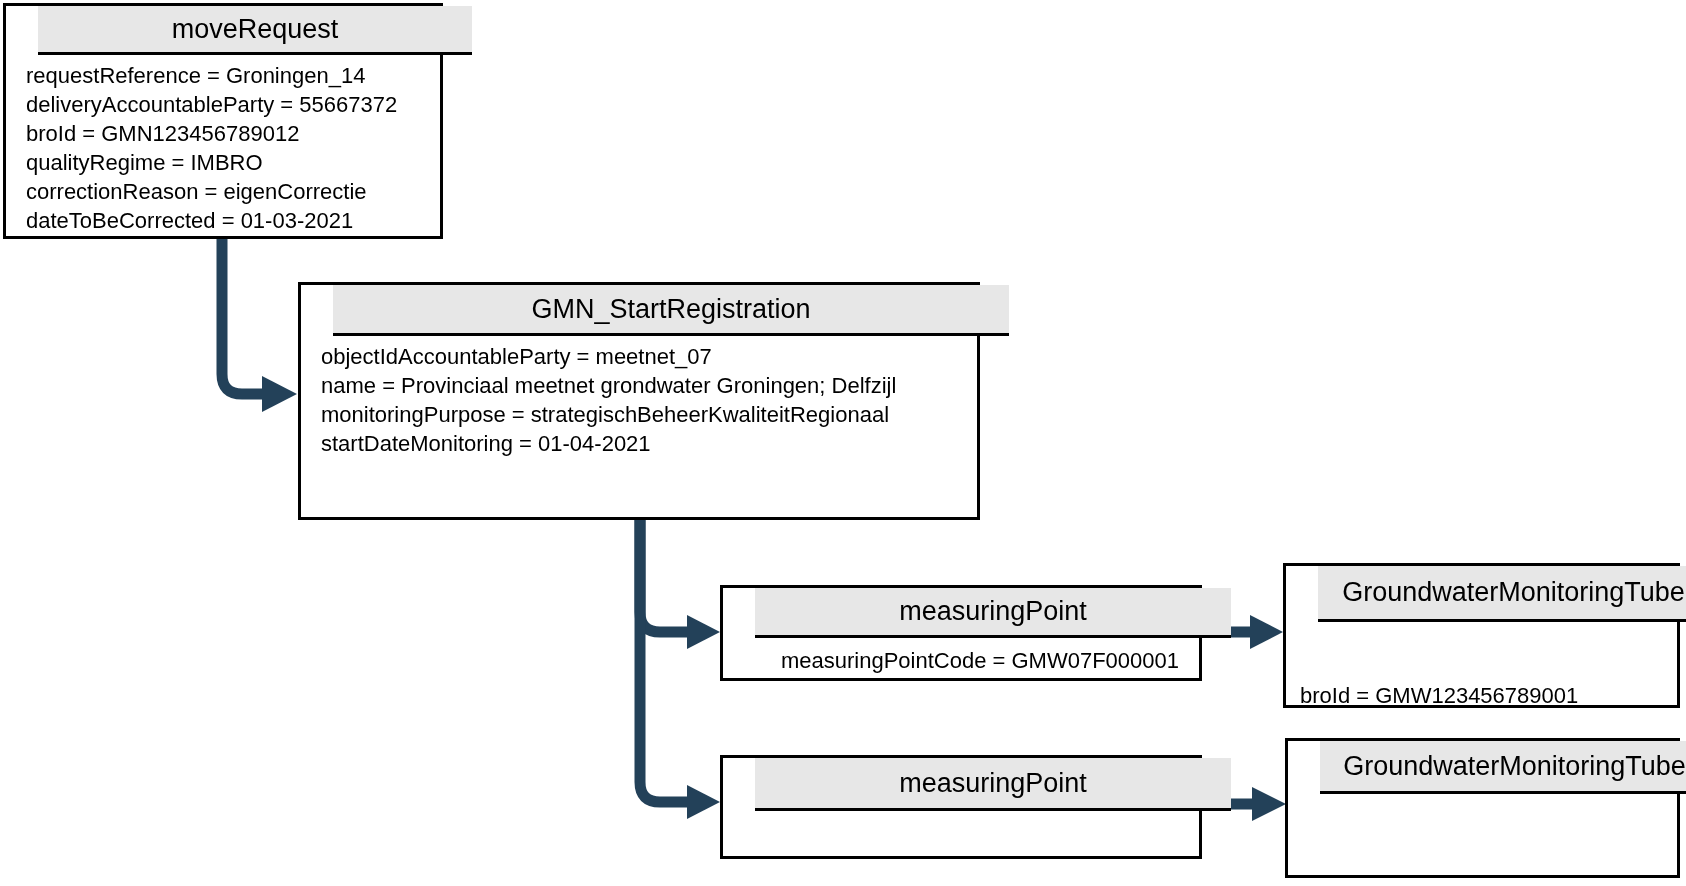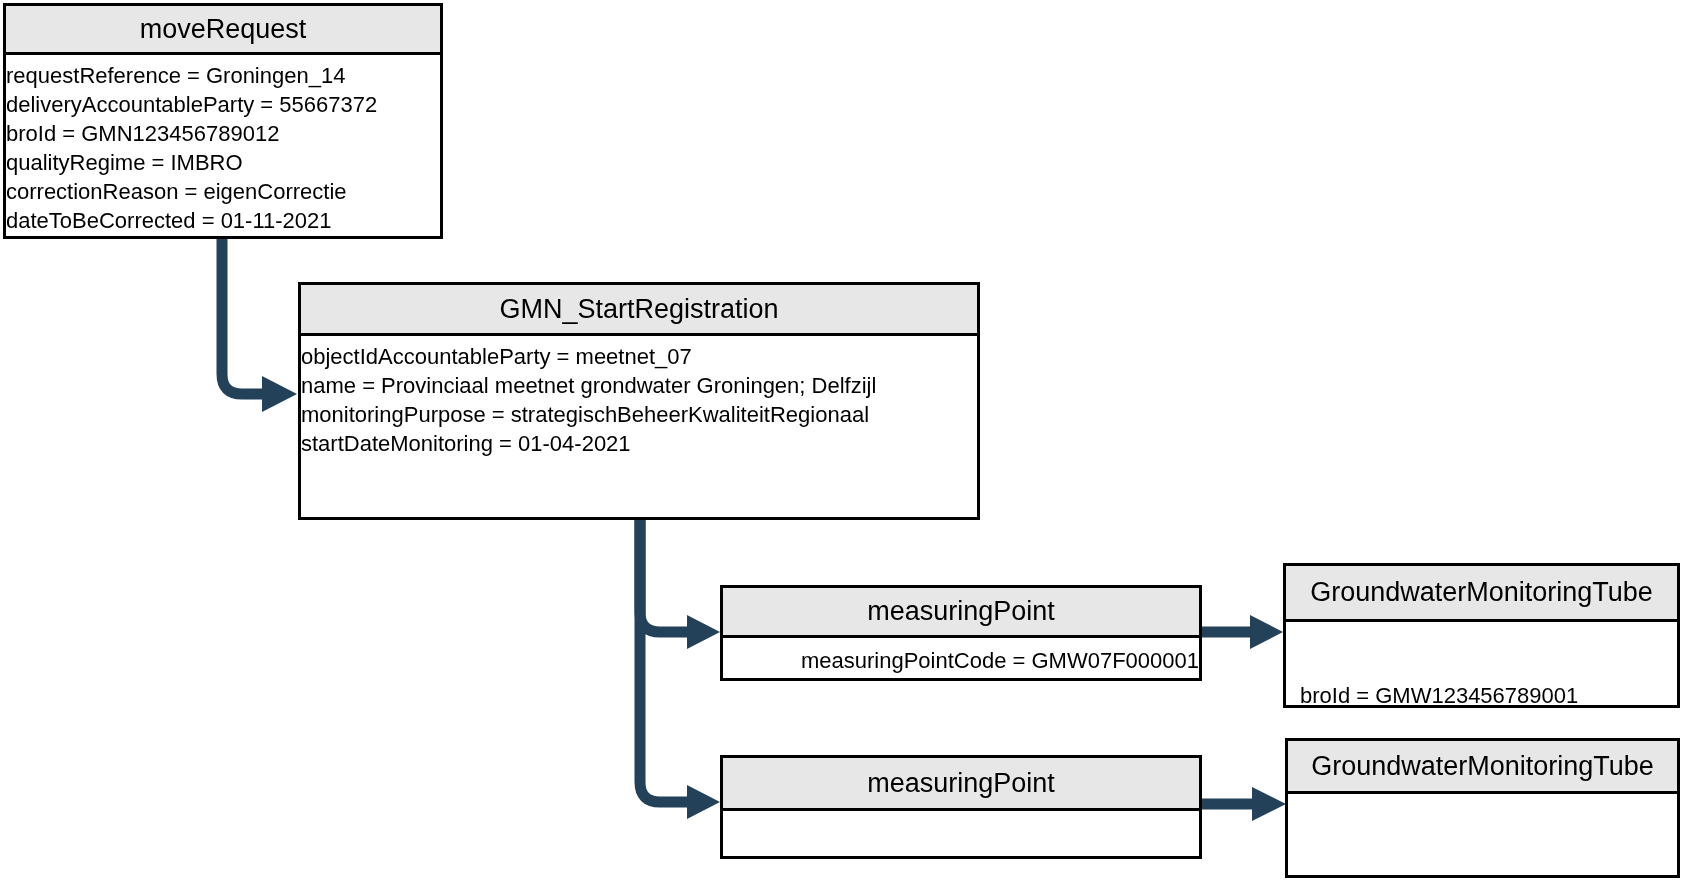--- a/index.html
+++ b/index.html
@@ -40,29 +40,30 @@
     z-index: 1;
   }
   .node-header {
     box-sizing: border-box;
     width: 100%;
     border-bottom: 3px solid var(--color-box-border, #000000);
     background: var(--color-header-bg, #E7E7E7);
     display: flex;
     align-items: center;
     justify-content: center;
+    margin-left: 32px;
   }
   .node-title {
     font-size: 27px;
     line-height: 1;
     white-space: nowrap;
   }
   .node-body {
     box-sizing: border-box;
-    padding: 6px 0;
+    padding: 6px 20px;
   }
   .attr {
     font-size: 22px;
     line-height: 29px;
     white-space: nowrap;
   }
   
   #node-move-request        { left: 3px;    top: 3px;   width: 440px; height: 236px; }
   #node-move-request .node-header { height: 49px; }
   #node-gmn                 { left: 298px;  top: 282px; width: 682px; height: 238px; }
@@ -105,21 +106,21 @@
   <div class="node" id="node-move-request">
     <div class="node-header">
       <span class="node-title">moveRequest</span>
     </div>
     <div class="node-body">
       <div class="attr">requestReference = Groningen_14</div>
       <div class="attr">deliveryAccountableParty = 55667372</div>
       <div class="attr">broId = GMN123456789012</div>
       <div class="attr">qualityRegime = IMBRO</div>
       <div class="attr">correctionReason = eigenCorrectie</div>
-      <div class="attr">dateToBeCorrected = 01-11-2021</div>
+      <div class="attr">dateToBeCorrected = 01-03-2021</div>
     </div>
   </div>
 
   <div class="node" id="node-gmn">
     <div class="node-header">
       <span class="node-title">GMN_StartRegistration</span>
     </div>
     <div class="node-body">
       <div class="attr">objectIdAccountableParty = meetnet_07</div>
       <div class="attr">name = Provinciaal meetnet grondwater Groningen; Delfzijl</div>

